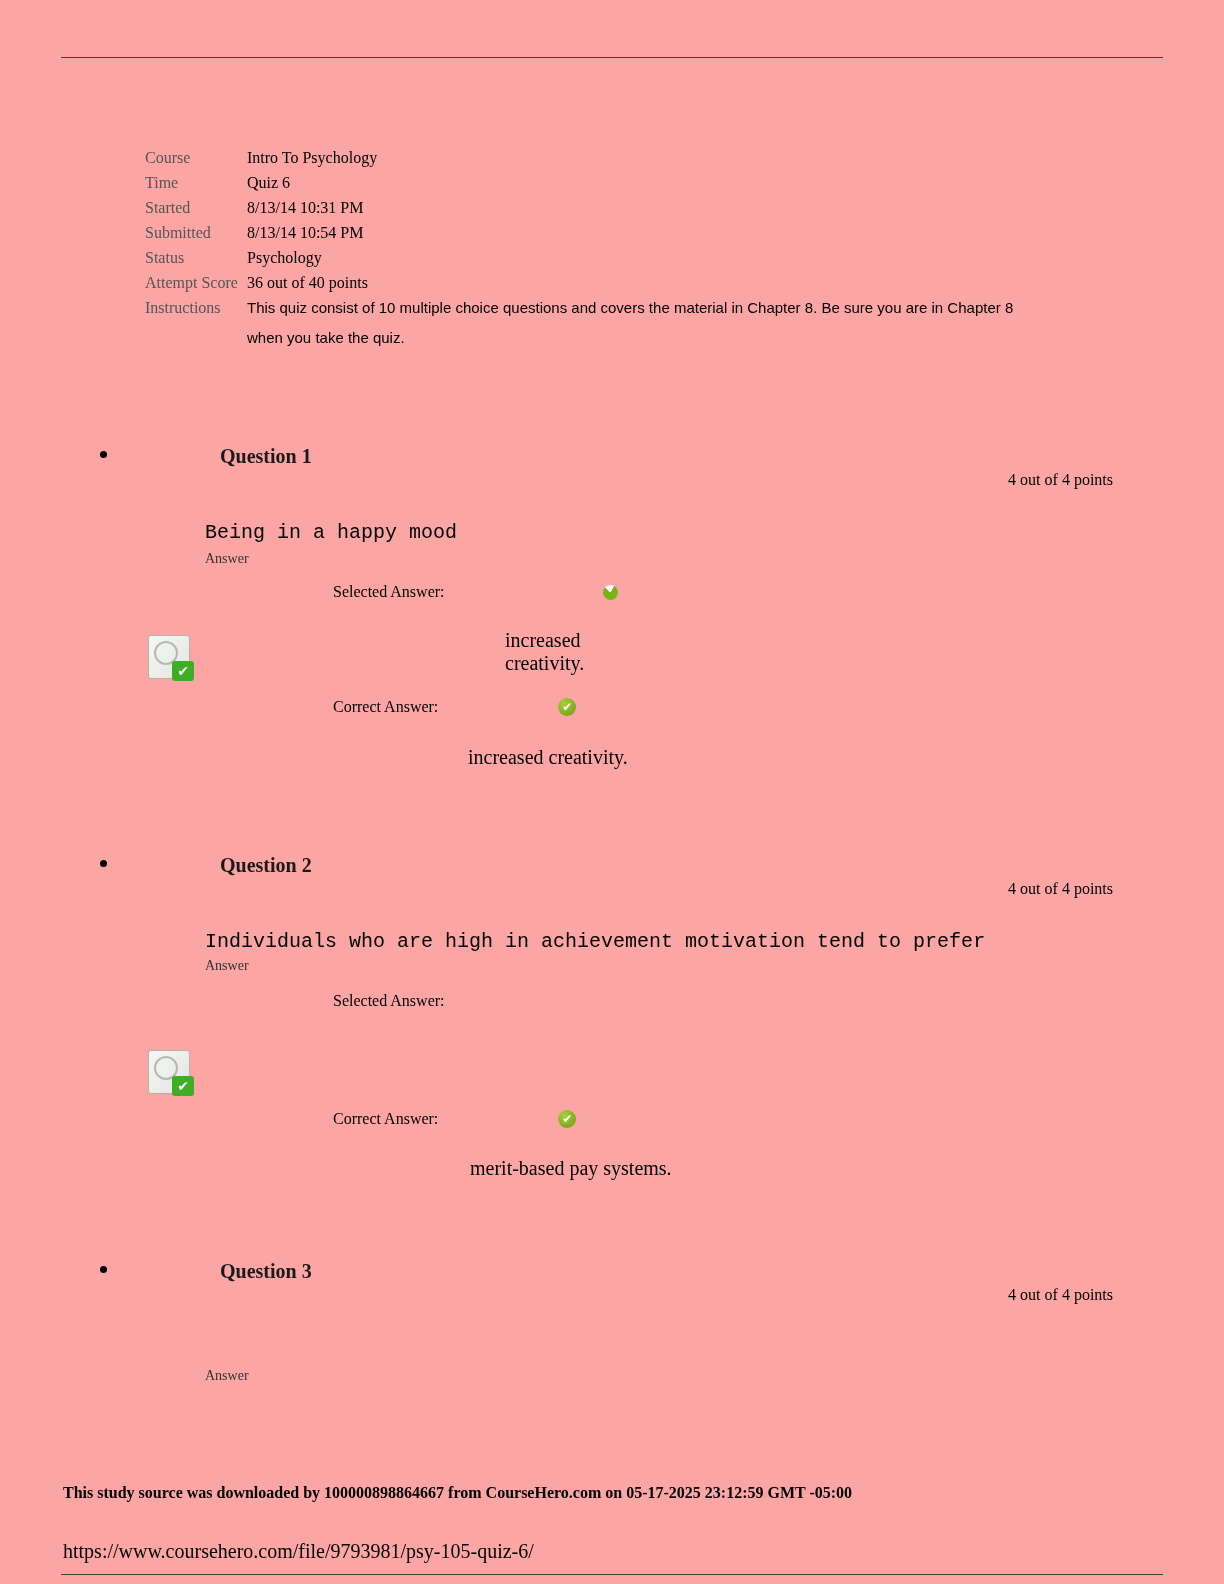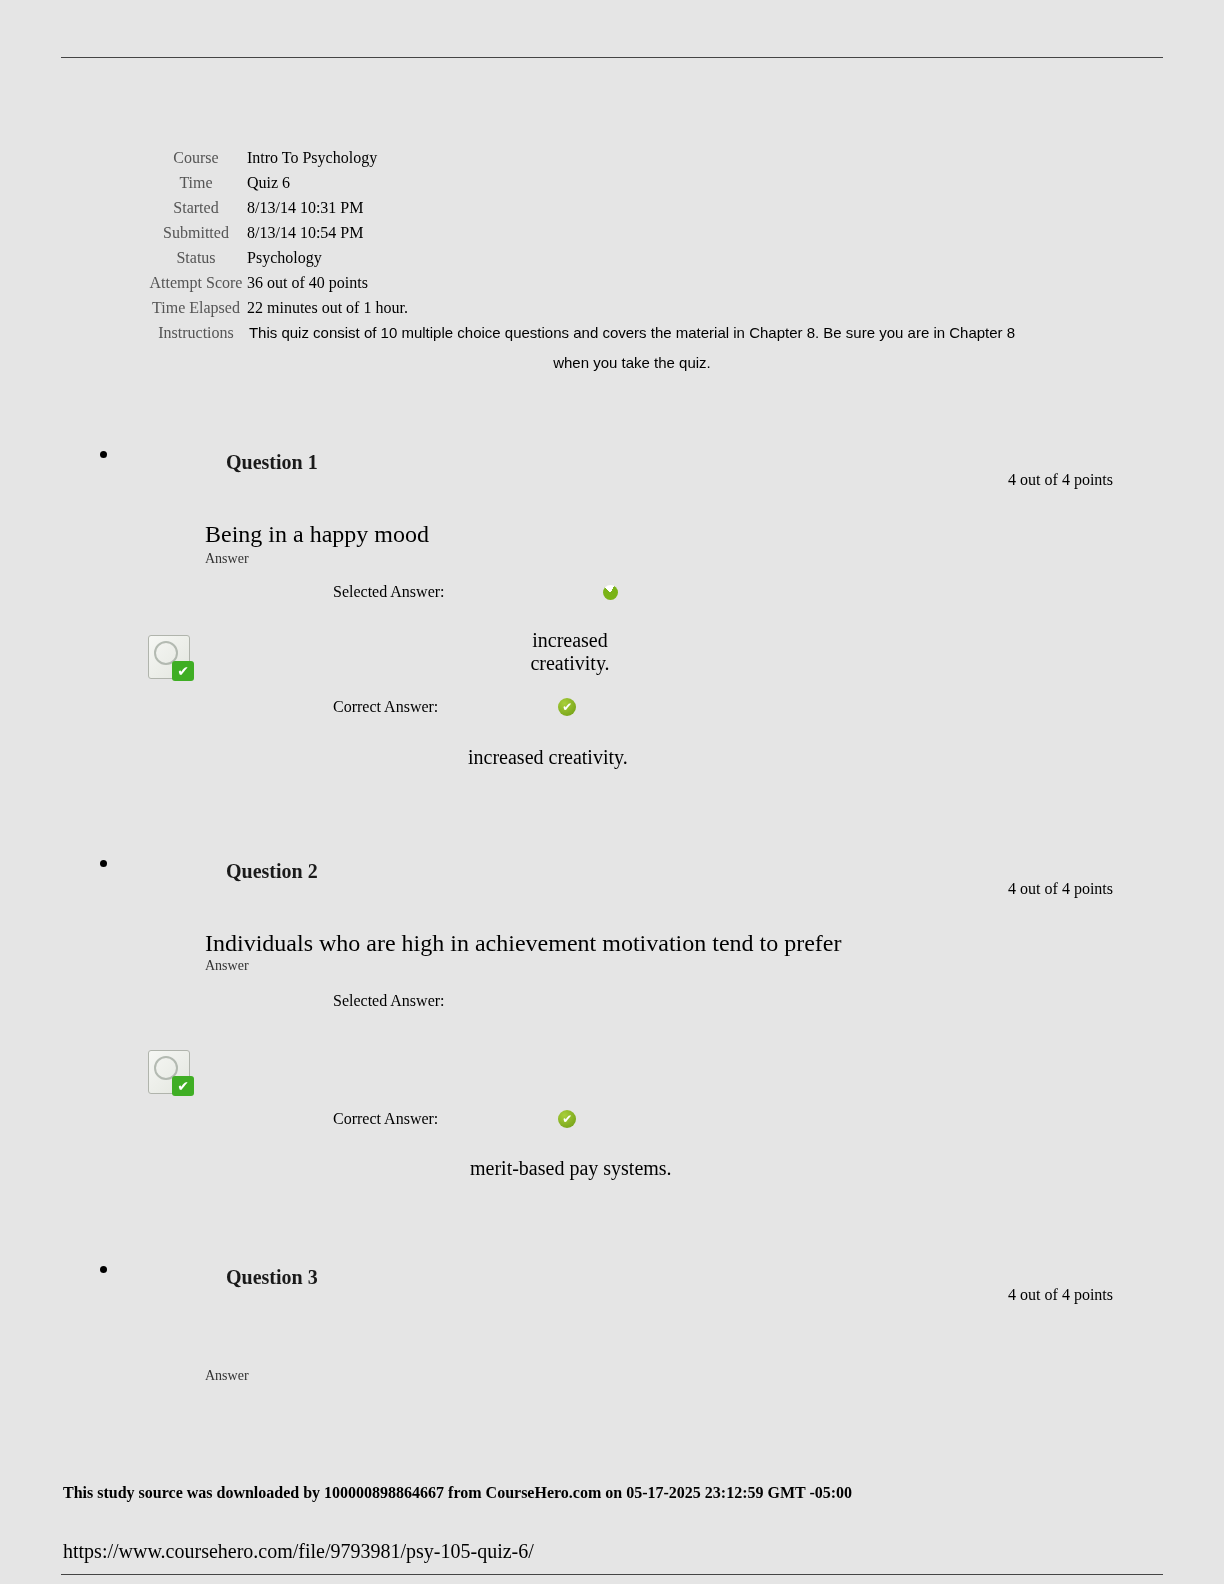--- a/index.html
+++ b/index.html
@@ -1,37 +1,37 @@
 <!DOCTYPE html>
 <html><head>
 <meta charset="utf-8">
 <style>
   html,body{margin:0;padding:0;background:#ffffff;}
-  .page{position:relative;width:1224px;height:1584px;background:#e5e5e5;overflow:hidden;
-        font-family:"Liberation Serif", serif;color:#000;text-align:center;}
+  .page{position:relative;width:1224px;height:1584px;background:#fca5a5;overflow:hidden;
+        font-family:"Liberation Serif", serif;color:#000;}
   .rule{position:absolute;left:61px;width:1102px;border-top:1.5px solid #444;}
   .rule-top{top:57px;}
   .rule-bottom{top:1574px;}
 
   
   .meta{position:absolute;top:145px;left:145px;width:940px;}
   .meta-row{display:flex;align-items:flex-start;}
   .meta-label{width:102px;flex:0 0 102px;color:#555;font-size:16px;line-height:25px;}
   .meta-value{color:#000;font-size:16px;line-height:25px;}
   .meta-row.instructions .meta-value{
       font-family:"Liberation Sans", sans-serif;font-size:15px;line-height:30px;
       width:770px;margin-top:-2px;}
 
   
   .question{position:absolute;left:0;width:1224px;}
   .bullet{position:absolute;left:100px;top:8px;width:7px;height:7px;border-radius:50%;
           background:#000;display:inline-block;}
-  .q-title{position:absolute;left:218px;top:0;font-size:20px;font-weight:bold;color:#1a1a1a;margin:8px;}
+  .q-title{position:absolute;left:218px;top:0;font-size:20px;font-weight:bold;color:#1a1a1a;margin:2px;}
   .q-points{position:absolute;top:28px;right:111px;font-size:16px;color:#000;}
-  .q-prompt{position:absolute;left:205px;font-size:24px;color:#000;}
+  .q-prompt{position:absolute;left:205px;font-size:20px;color:#000;font-family:Liberation Mono, monospace;}
   .q-answer-label{position:absolute;left:205px;font-size:14px;color:#333;}
   .row-label{font-size:16px;color:#000;}
   .sel-row,.cor-row{position:absolute;left:333px;display:flex;align-items:center;}
   .sel-text{position:absolute;font-size:20px;color:#000;}
   .cor-text{position:absolute;font-size:20px;color:#000;}
 
   
   .pie-icon{width:15px;height:15px;border-radius:50%;display:inline-block;margin-left:158px;
       background:conic-gradient(from 30deg,#7ab317 0deg 285deg,#ffffff 285deg 360deg);}
   .check-icon{width:18px;height:18px;border-radius:50%;display:inline-flex;align-items:center;
@@ -76,24 +76,20 @@
       <span class="meta-label">Submitted</span>
       <span class="meta-value">8/13/14 10:54 PM</span>
     </div>
     <div class="meta-row">
       <span class="meta-label">Status</span>
       <span class="meta-value">Psychology</span>
     </div>
     <div class="meta-row">
       <span class="meta-label">Attempt Score</span>
       <span class="meta-value">36 out of 40 points</span>
-    </div>
-    <div class="meta-row">
-      <span class="meta-label">Time Elapsed</span>
-      <span class="meta-value">22 minutes out of 1 hour.</span>
     </div>
     <div class="meta-row instructions">
       <span class="meta-label">Instructions</span>
       <span class="meta-value">This quiz consist of 10 multiple choice questions and covers the material in Chapter 8. Be sure you are in Chapter 8 when you take the quiz.</span>
     </div>
   </div>
 
   <div class="question" style="top:443px;height:340px;">
     <span class="bullet"></span>
     <h2 class="q-title">Question 1</h2>

